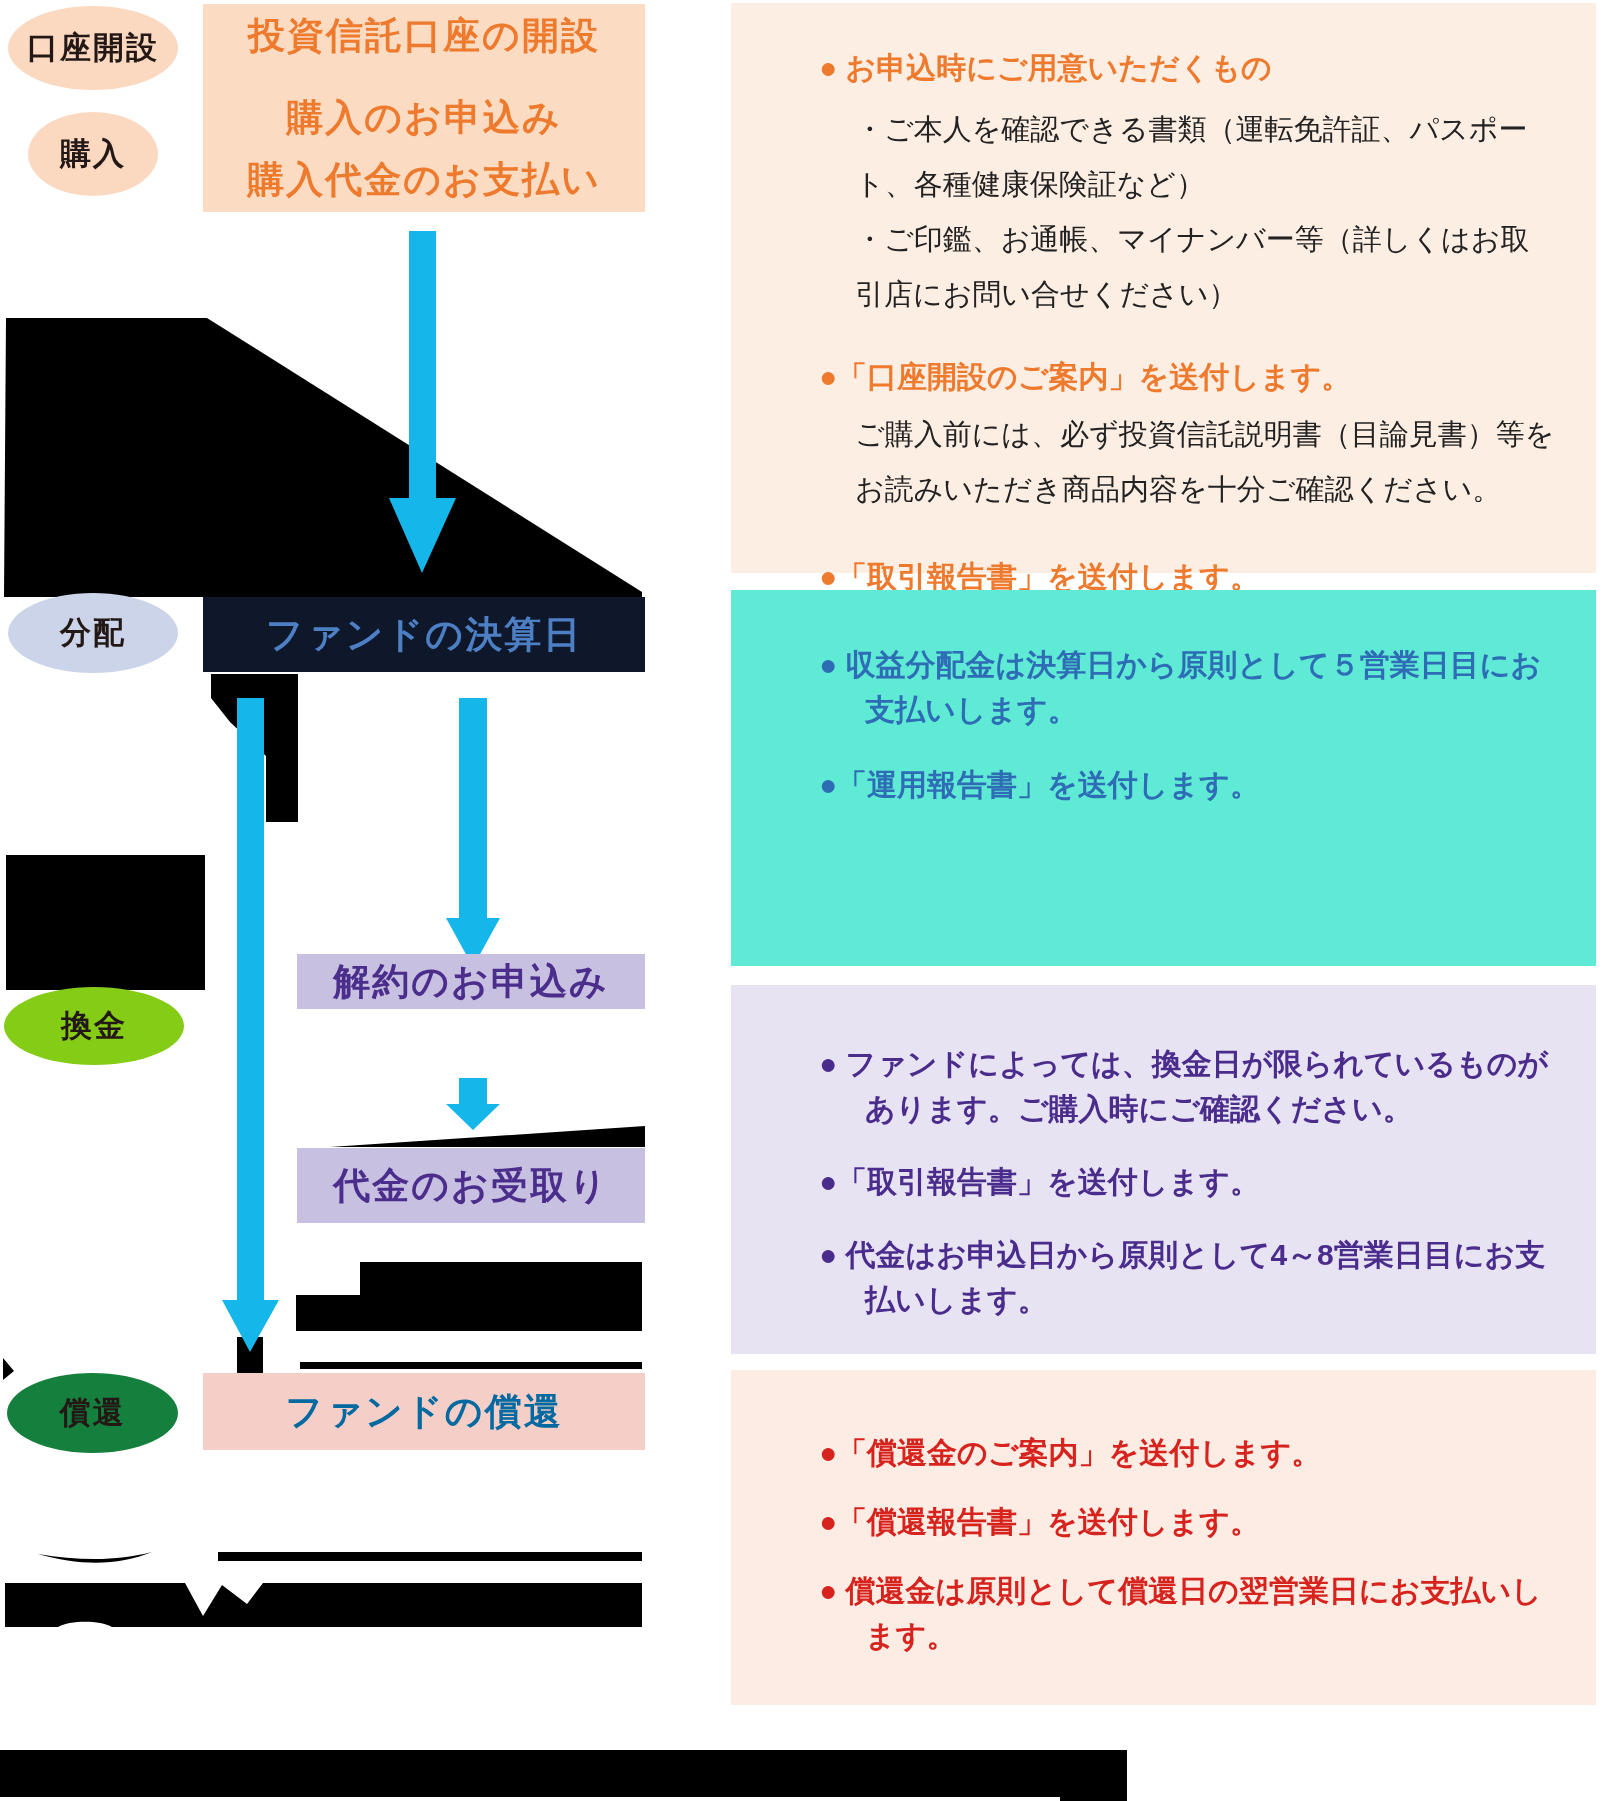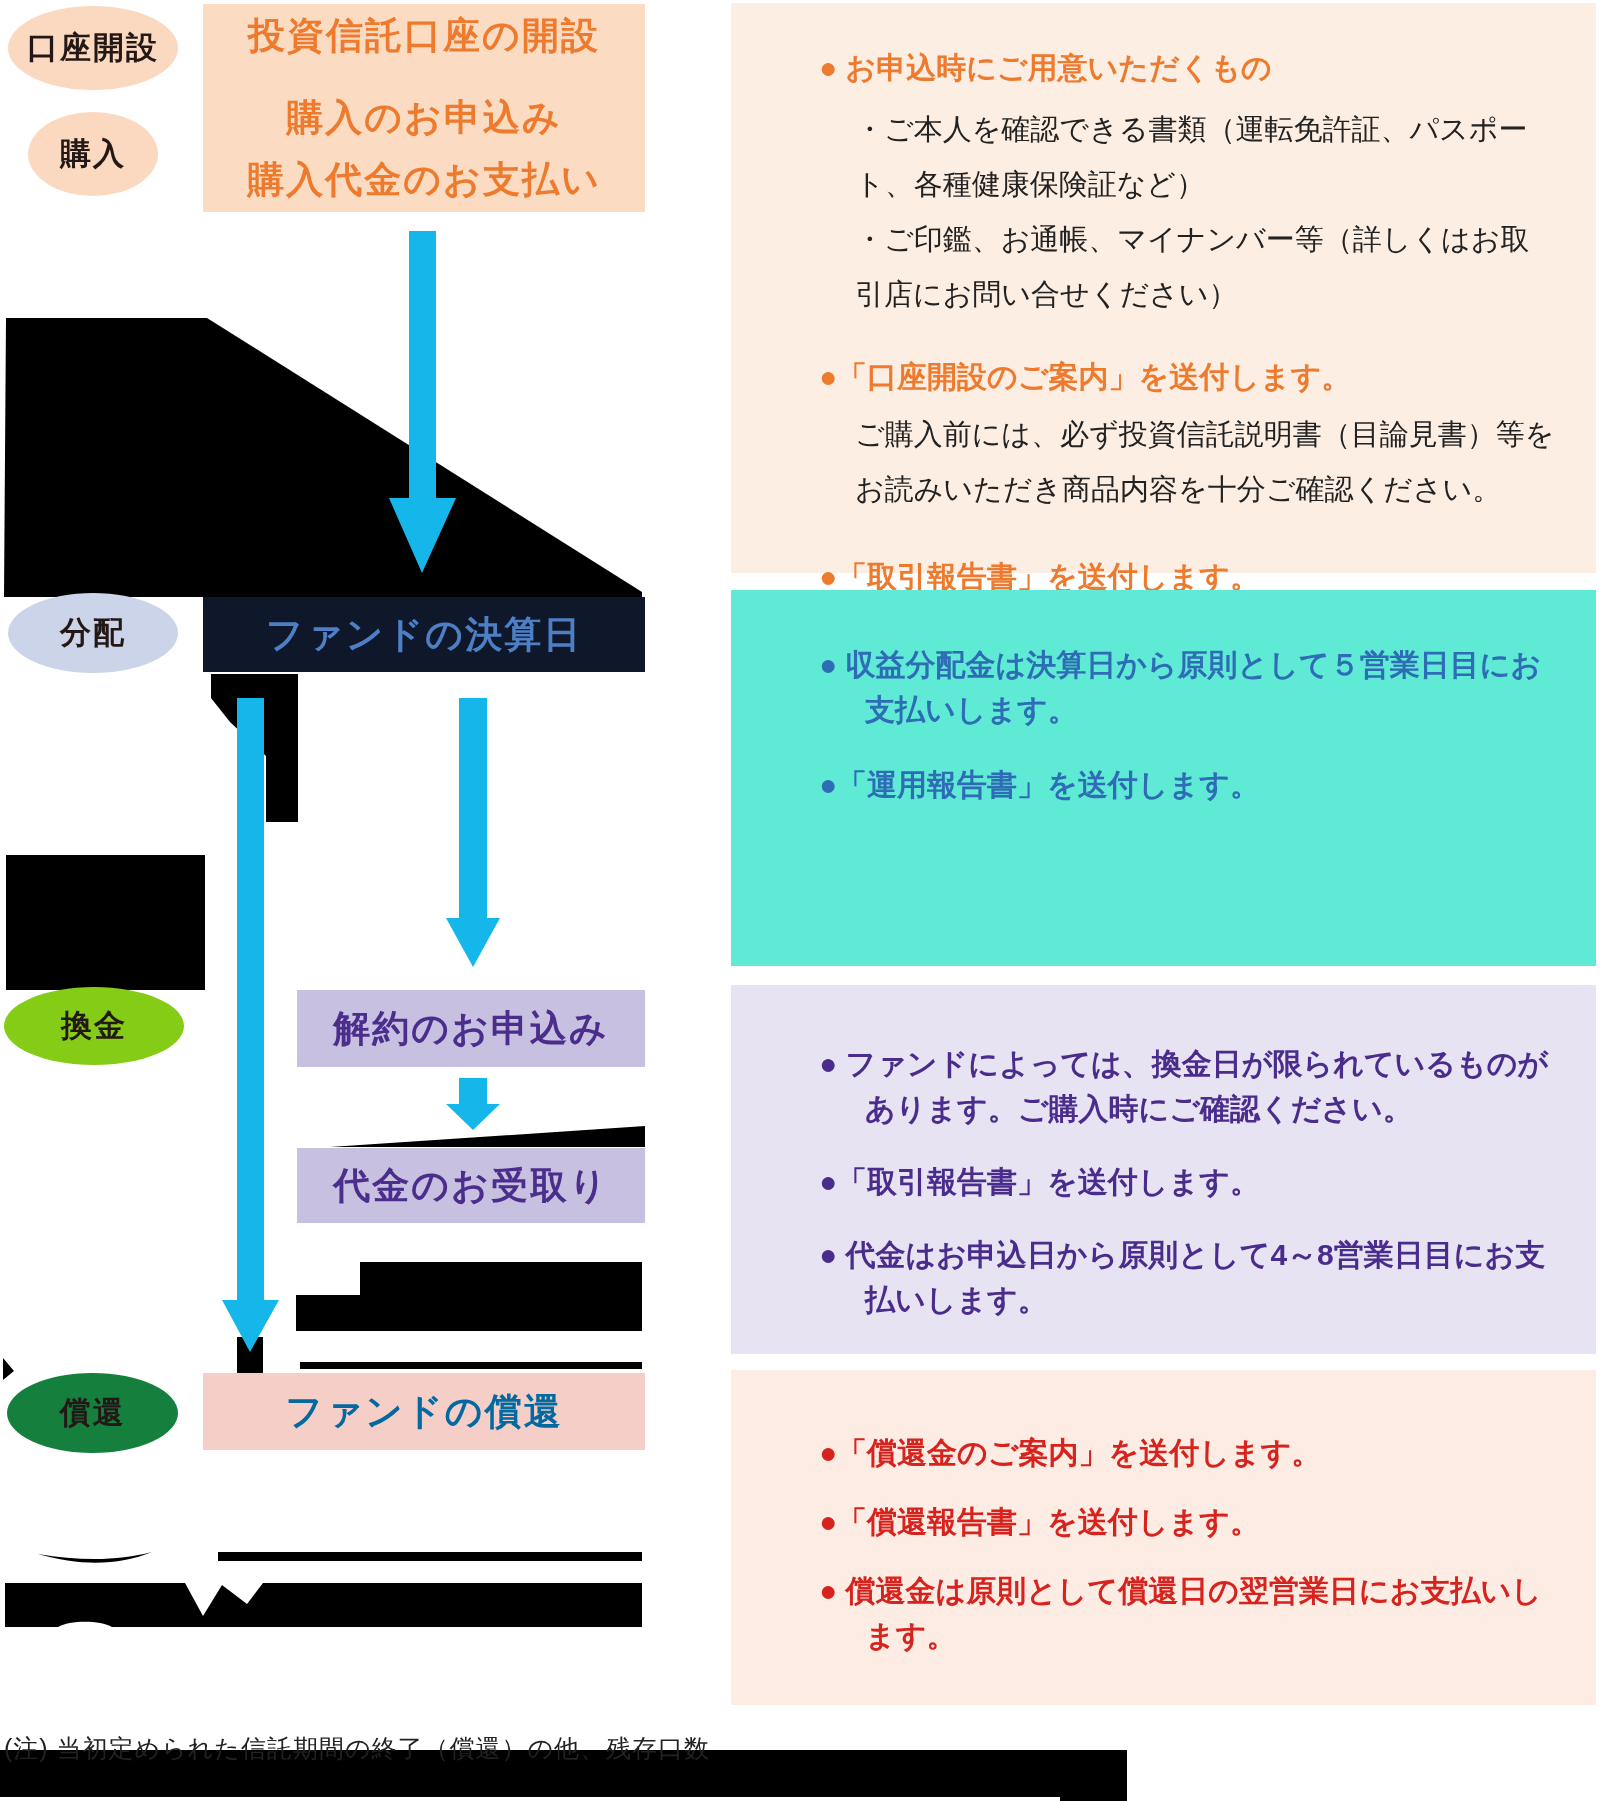--- a/index.html
+++ b/index.html
@@ -90,21 +90,21 @@
   <div class="fbox orange" style="left:203px;top:4px;width:442px;height:208px;">
     <div class="bl">投資信託口座の開設</div>
     <div class="bl" style="margin-top:32px;">購入のお申込み</div>
     <div class="bl" style="margin-top:12px;">購入代金のお支払い</div>
   </div>
 
   <div class="fbox peri" style="left:203px;top:597px;width:442px;height:75px;">
     <div class="bl">ファンドの決算日</div>
   </div>
 
-  <div class="fbox purple" style="left:297px;top:990px;width:348px;height:77px;">
+  <div class="fbox purple" style="left:297px;top:954px;width:348px;height:55px;">
     <div class="bl">解約のお申込み</div>
   </div>
 
   <div class="fbox purple" style="left:297px;top:1148px;width:348px;height:75px;">
     <div class="bl">代金のお受取り</div>
   </div>
 
   <div class="fbox pink" style="left:203px;top:1373px;width:442px;height:77px;">
     <div class="bl">ファンドの償還</div>
   </div>
@@ -128,15 +128,14 @@
     <div class="item p-head" style="margin-top:28px;">●「取引報告書」を送付します。</div>
     <div class="item p-head" style="margin-top:28px;">● 代金はお申込日から原則として4～8営業日目にお支払いします。</div>
   </div>
 
   <div class="panel panel4">
     <div class="item p-head">●「償還金のご案内」を送付します。</div>
     <div class="item p-head" style="margin-top:24px;">●「償還報告書」を送付します。</div>
     <div class="item p-head" style="margin-top:24px;">● 償還金は原則として償還日の翌営業日にお支払いします。</div>
   </div>
 
-  <div class="note">(注) 当初定められた信託期間の終了（償還）の他、残存口数</div>
 
 </div>
 
 </body></html>

